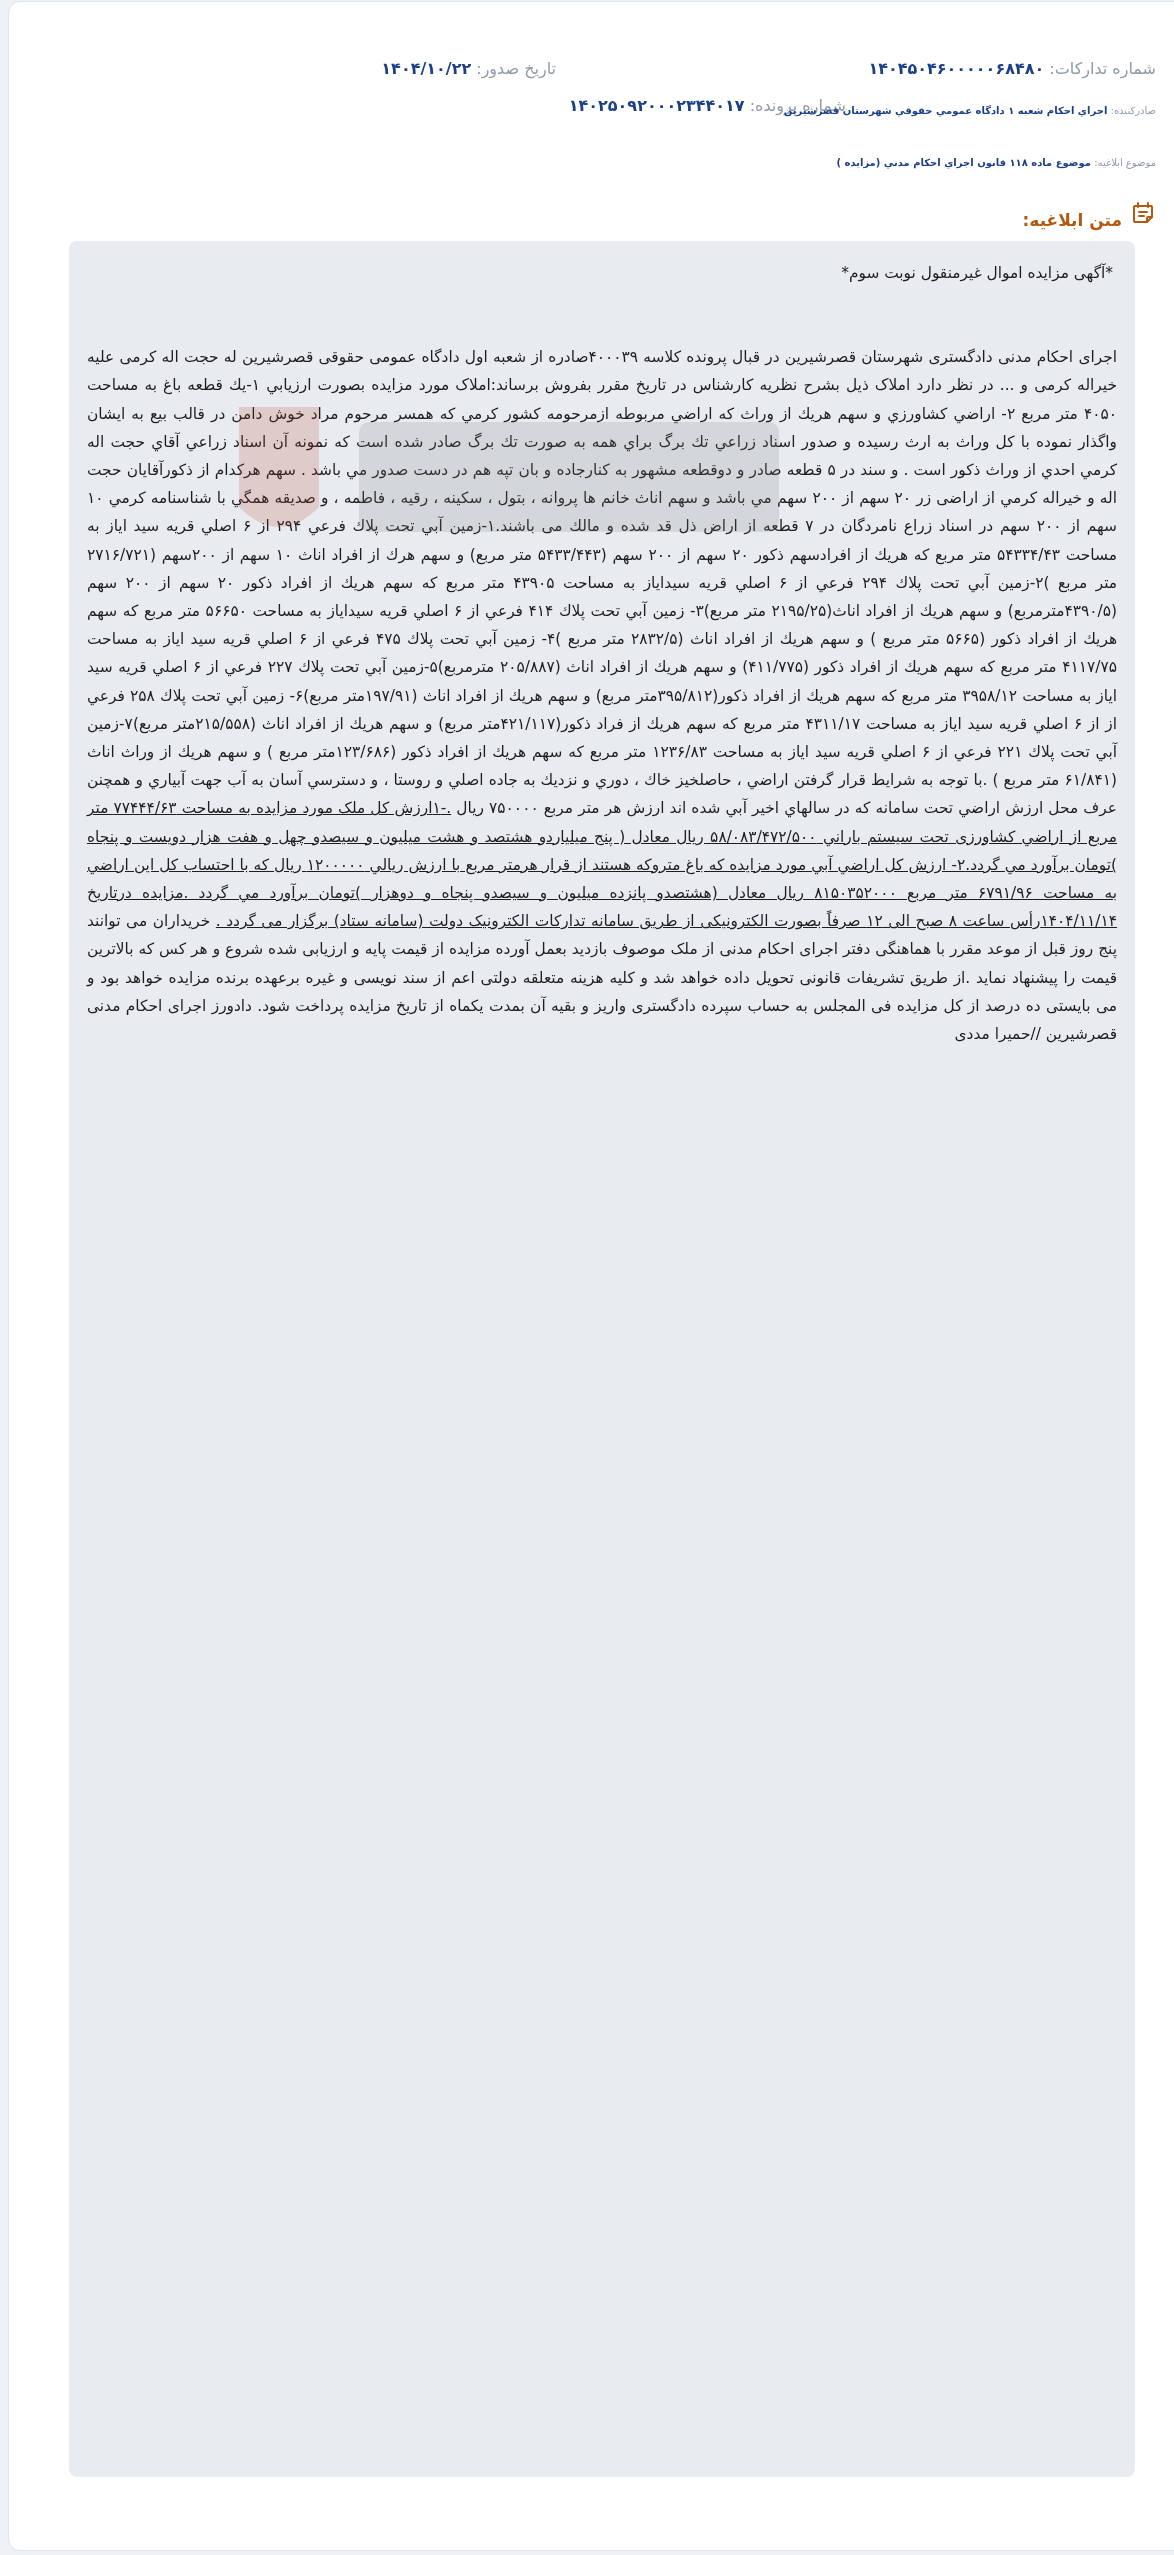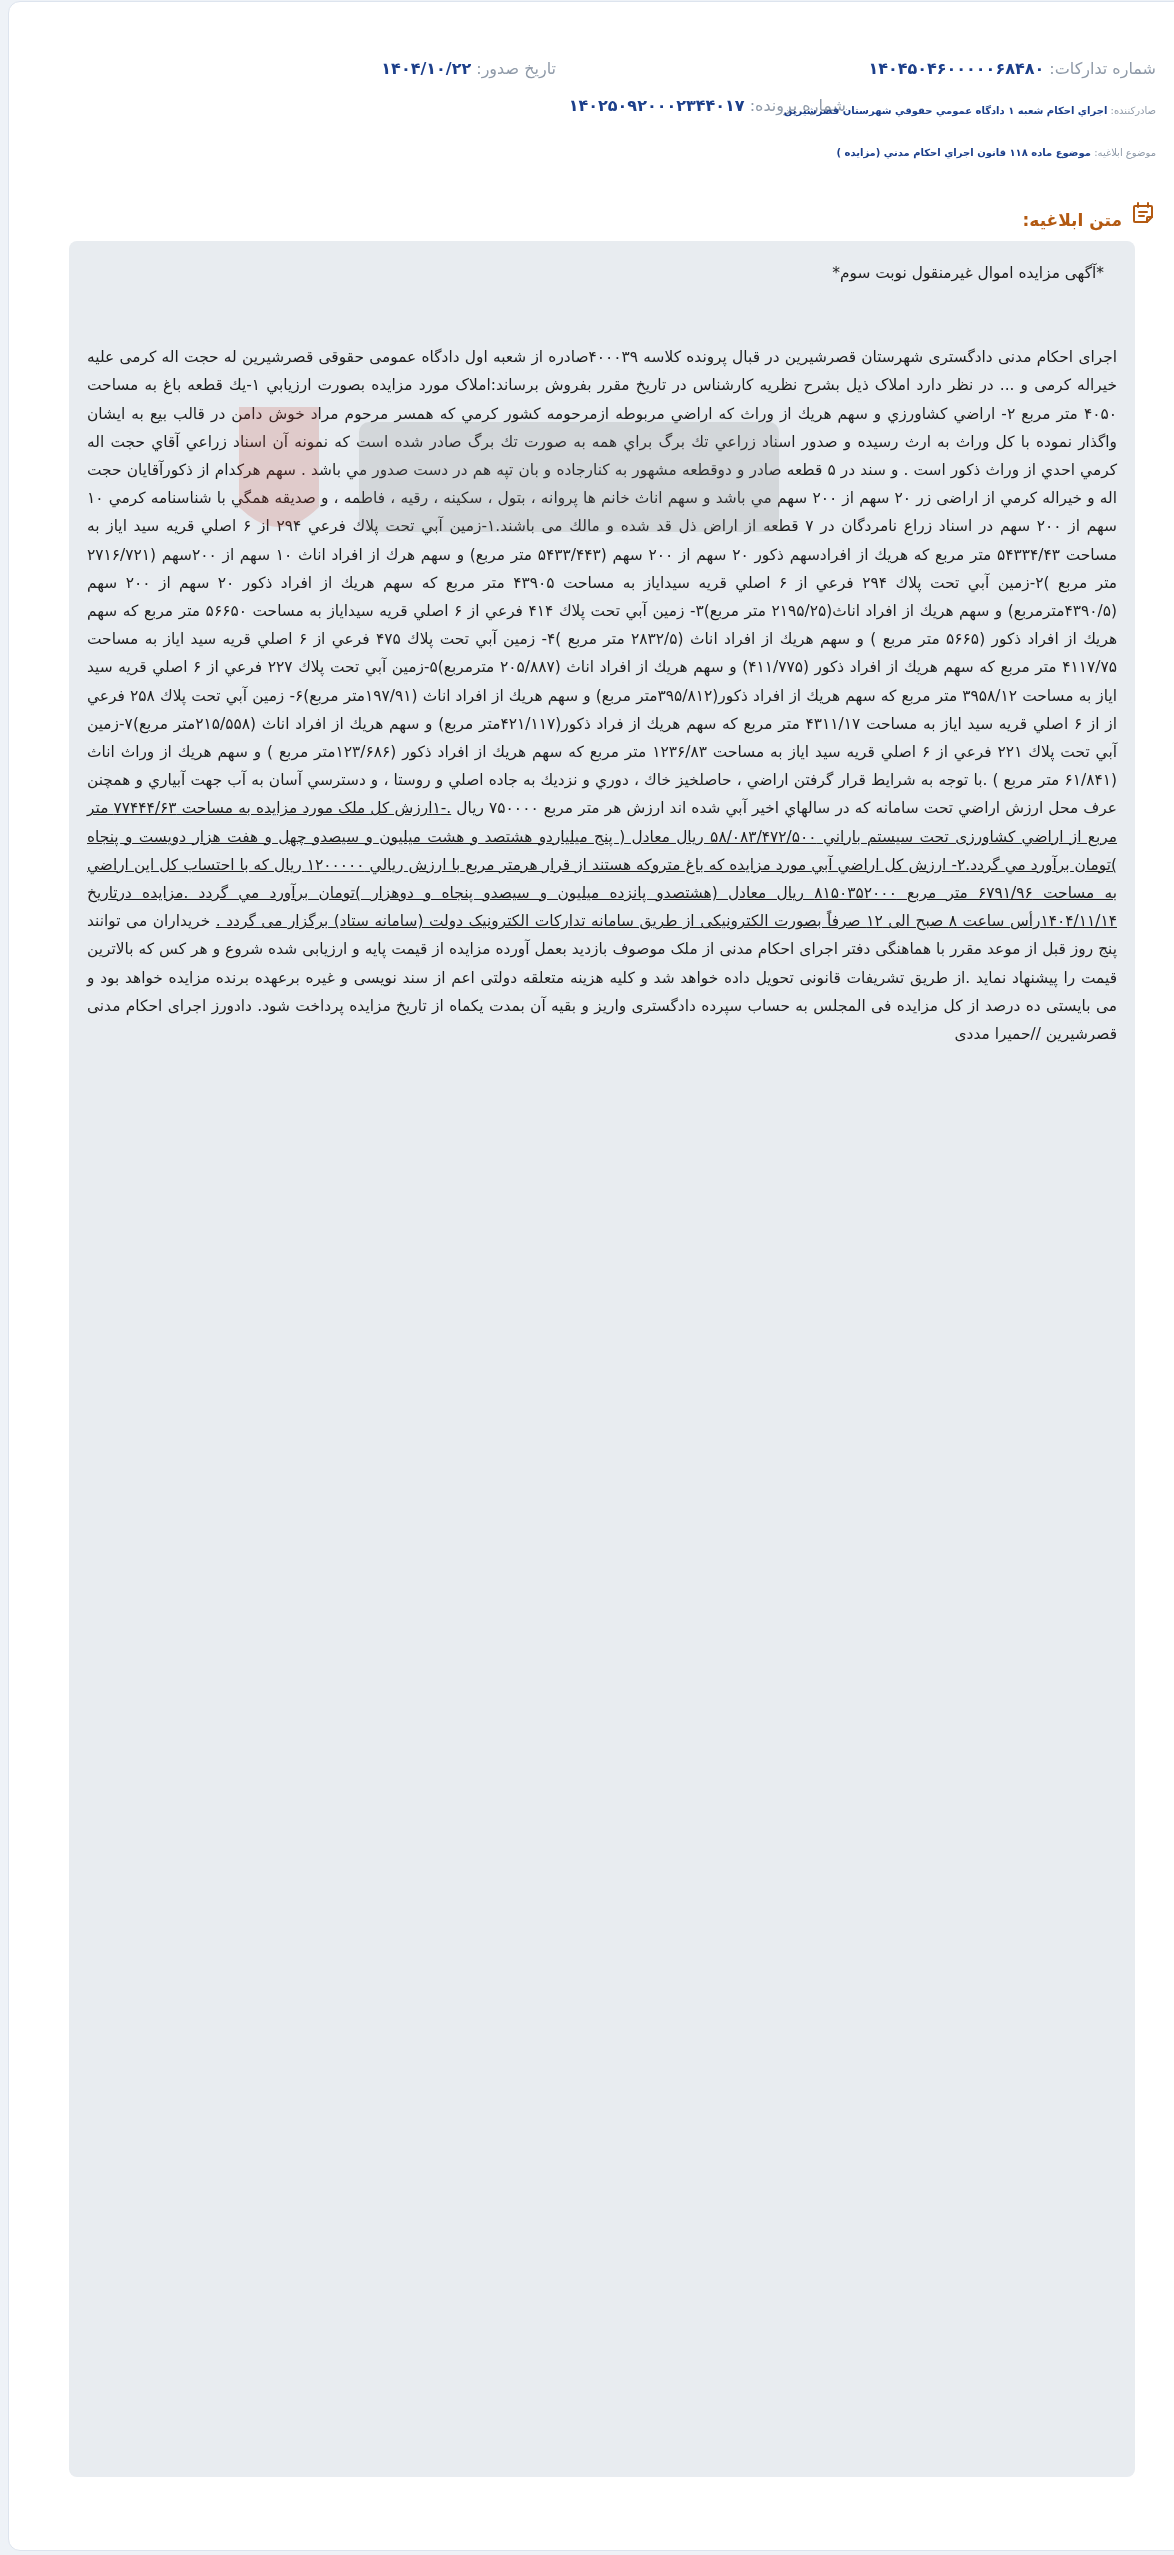--- a/index.html
+++ b/index.html
@@ -23,35 +23,35 @@
   .meta-item { white-space:nowrap; }
   .meta-item.i1 { width:310px; }
   .meta-item.i2 { width:290px;margin-top:37px; }
   .meta-label { color:#8f9aa8; }
   .meta-value { color:#1c3f8a; font-weight:bold; }
   .line {
     position:absolute; right:26px; direction:rtl;
     font-size:10px; line-height:24px; white-space:nowrap;
   }
   .line.issuer { top:97px; }
-  .line.subject { top:139px;margin-left:18px; }
+  .line.subject { top:149px;margin-left:18px; }
   .section-head {
     position:absolute; top:198px; right:26px; direction:rtl;
     display:flex; align-items:flex-end; gap:8px;
     color:#b35a12; font-weight:bold; font-size:17px;
   }
   .section-head svg { width:26px; height:26px; }
   .body-box {
     position:absolute; left:60px; top:239px; width:1066px; height:2236px;
     background:#e8ecf0; border-radius:8px;
     direction:rtl; text-align:justify;
     box-sizing:border-box; padding:18px 18px 0 18px;
     color:#1e1e1e; font-size:15.4px; line-height:28.2px;
   }
-  .body-box .title { margin:0 9px 56px 0; padding-right:4px; }
+  .body-box .title { margin:0 0 56px 0; padding-right:4px; }
   .body-box .para { margin:0; }
   .u { text-decoration:underline; }
   .watermark {
     position:absolute; left:190px; top:395px; width:600px; height:160px;
     opacity:0.18; pointer-events:none;
   }
 </style>
 </head>
 <body>
 

